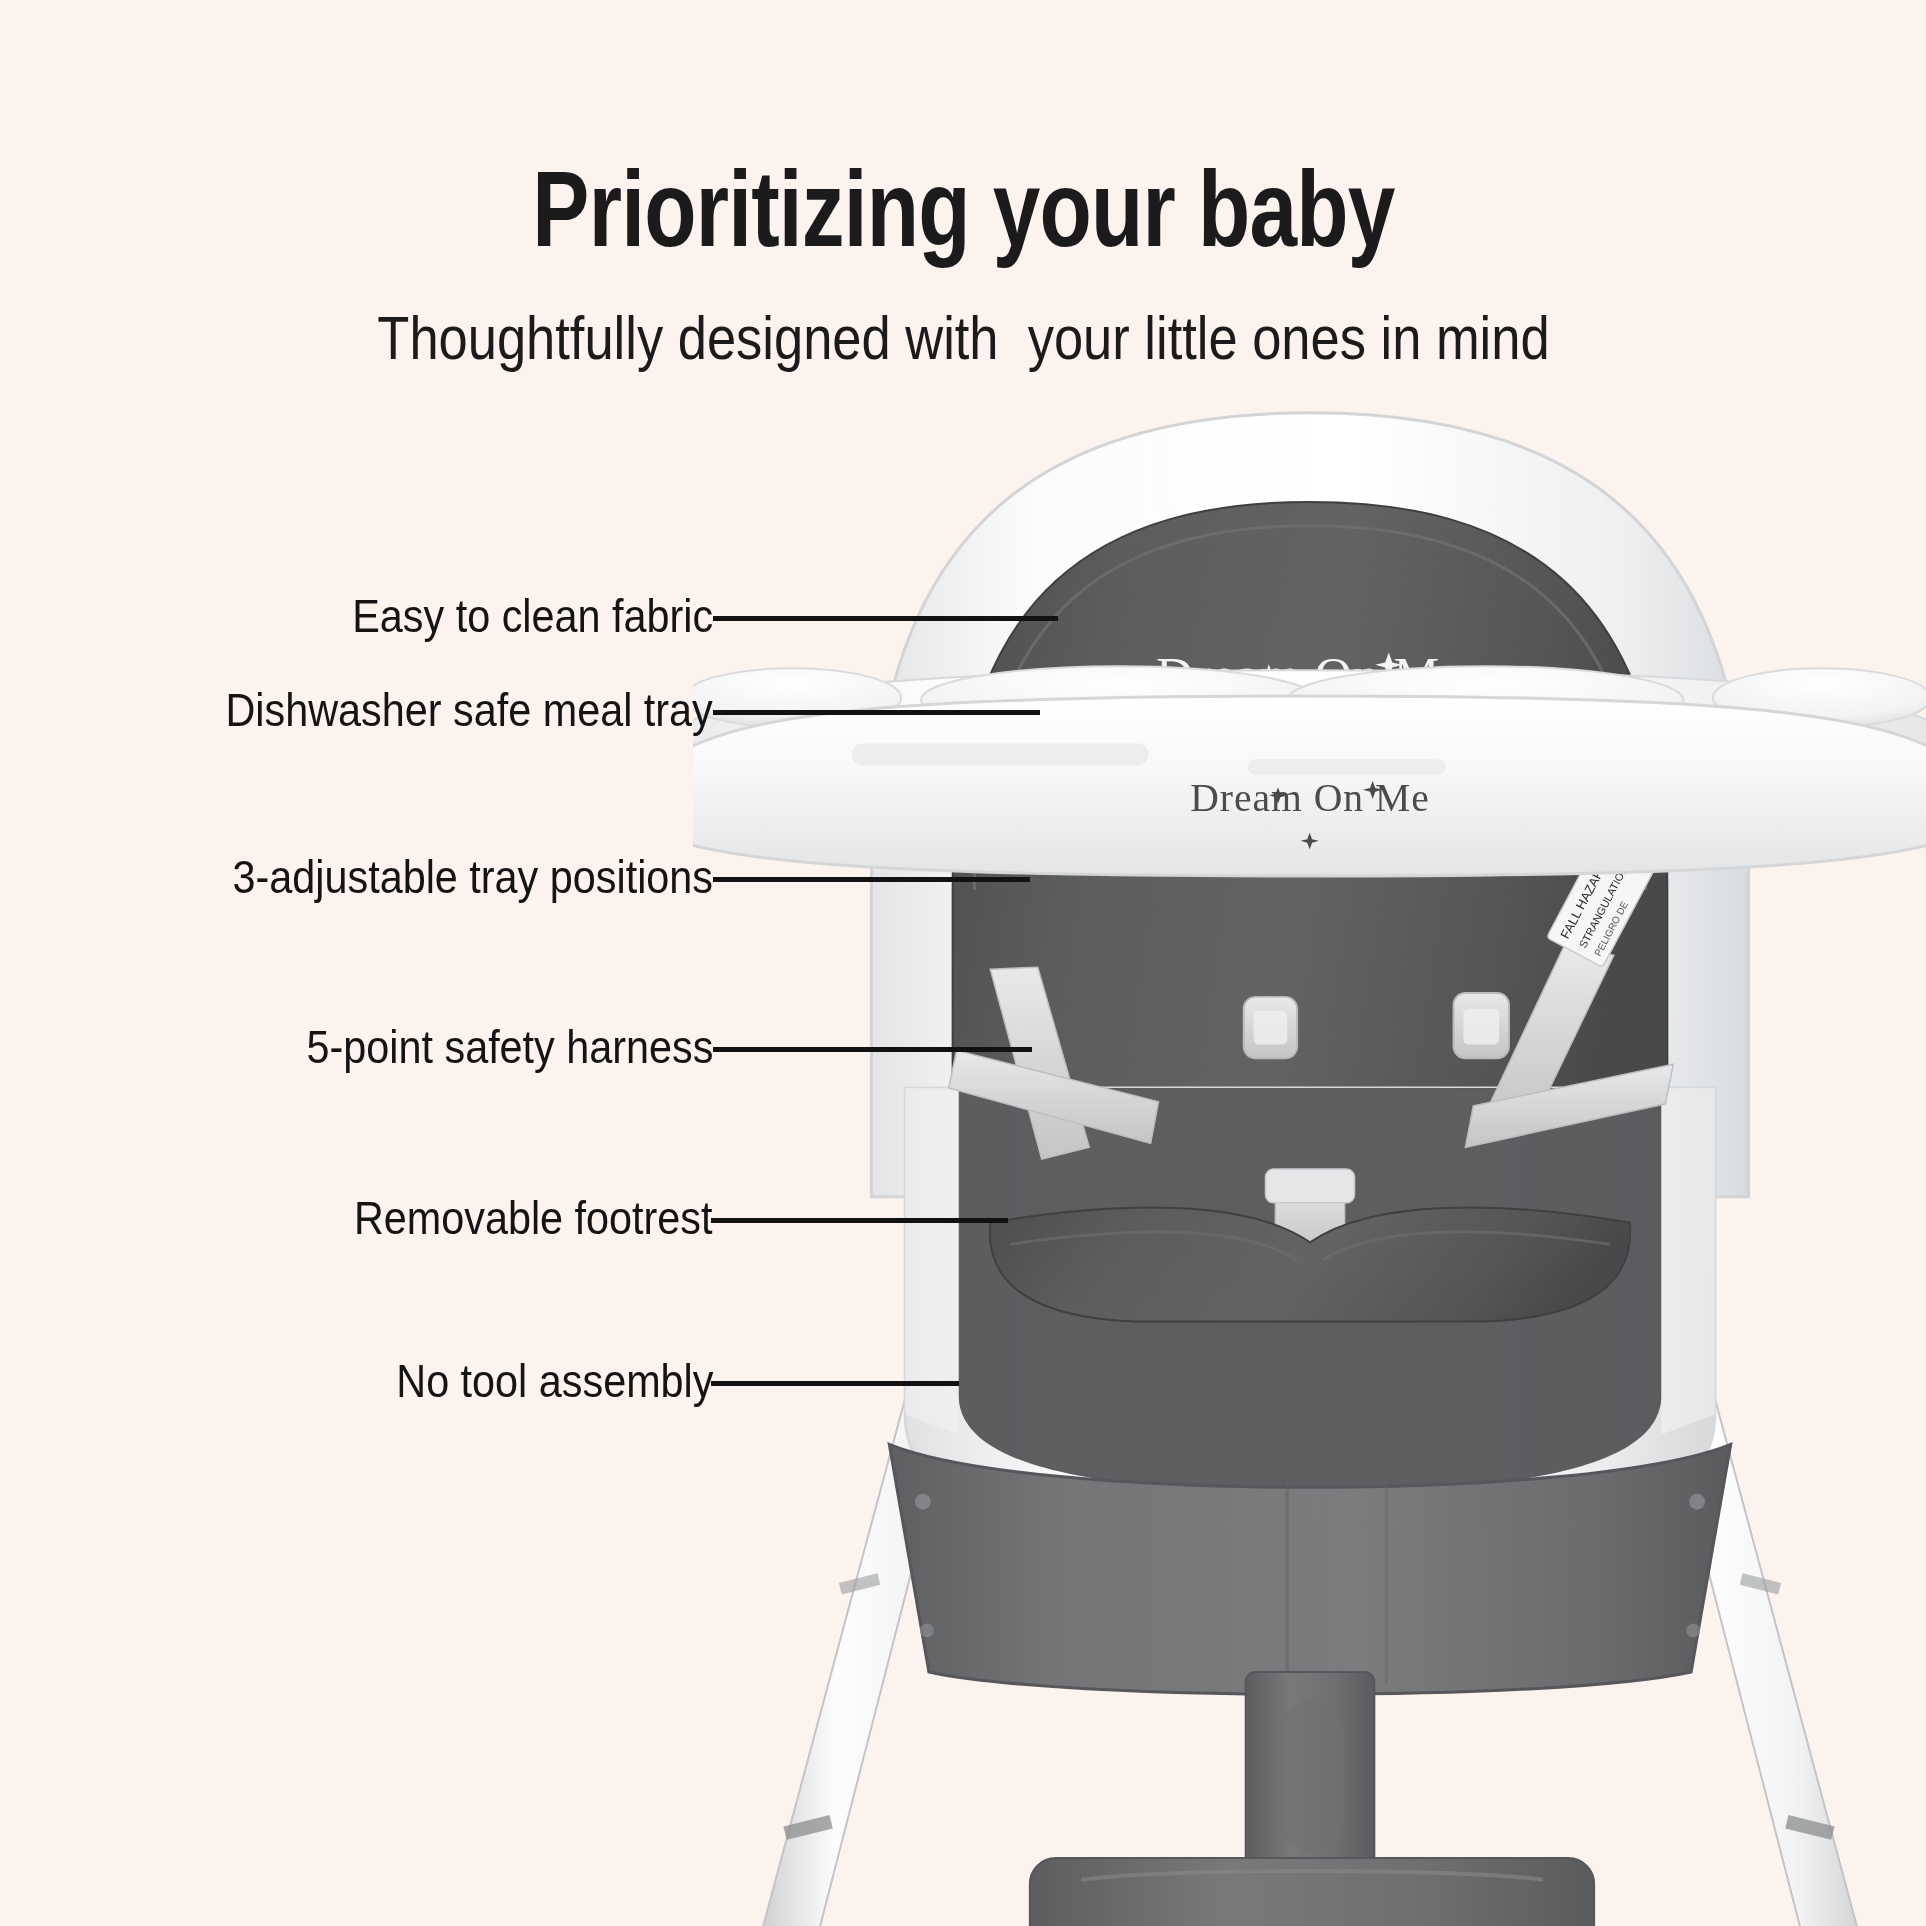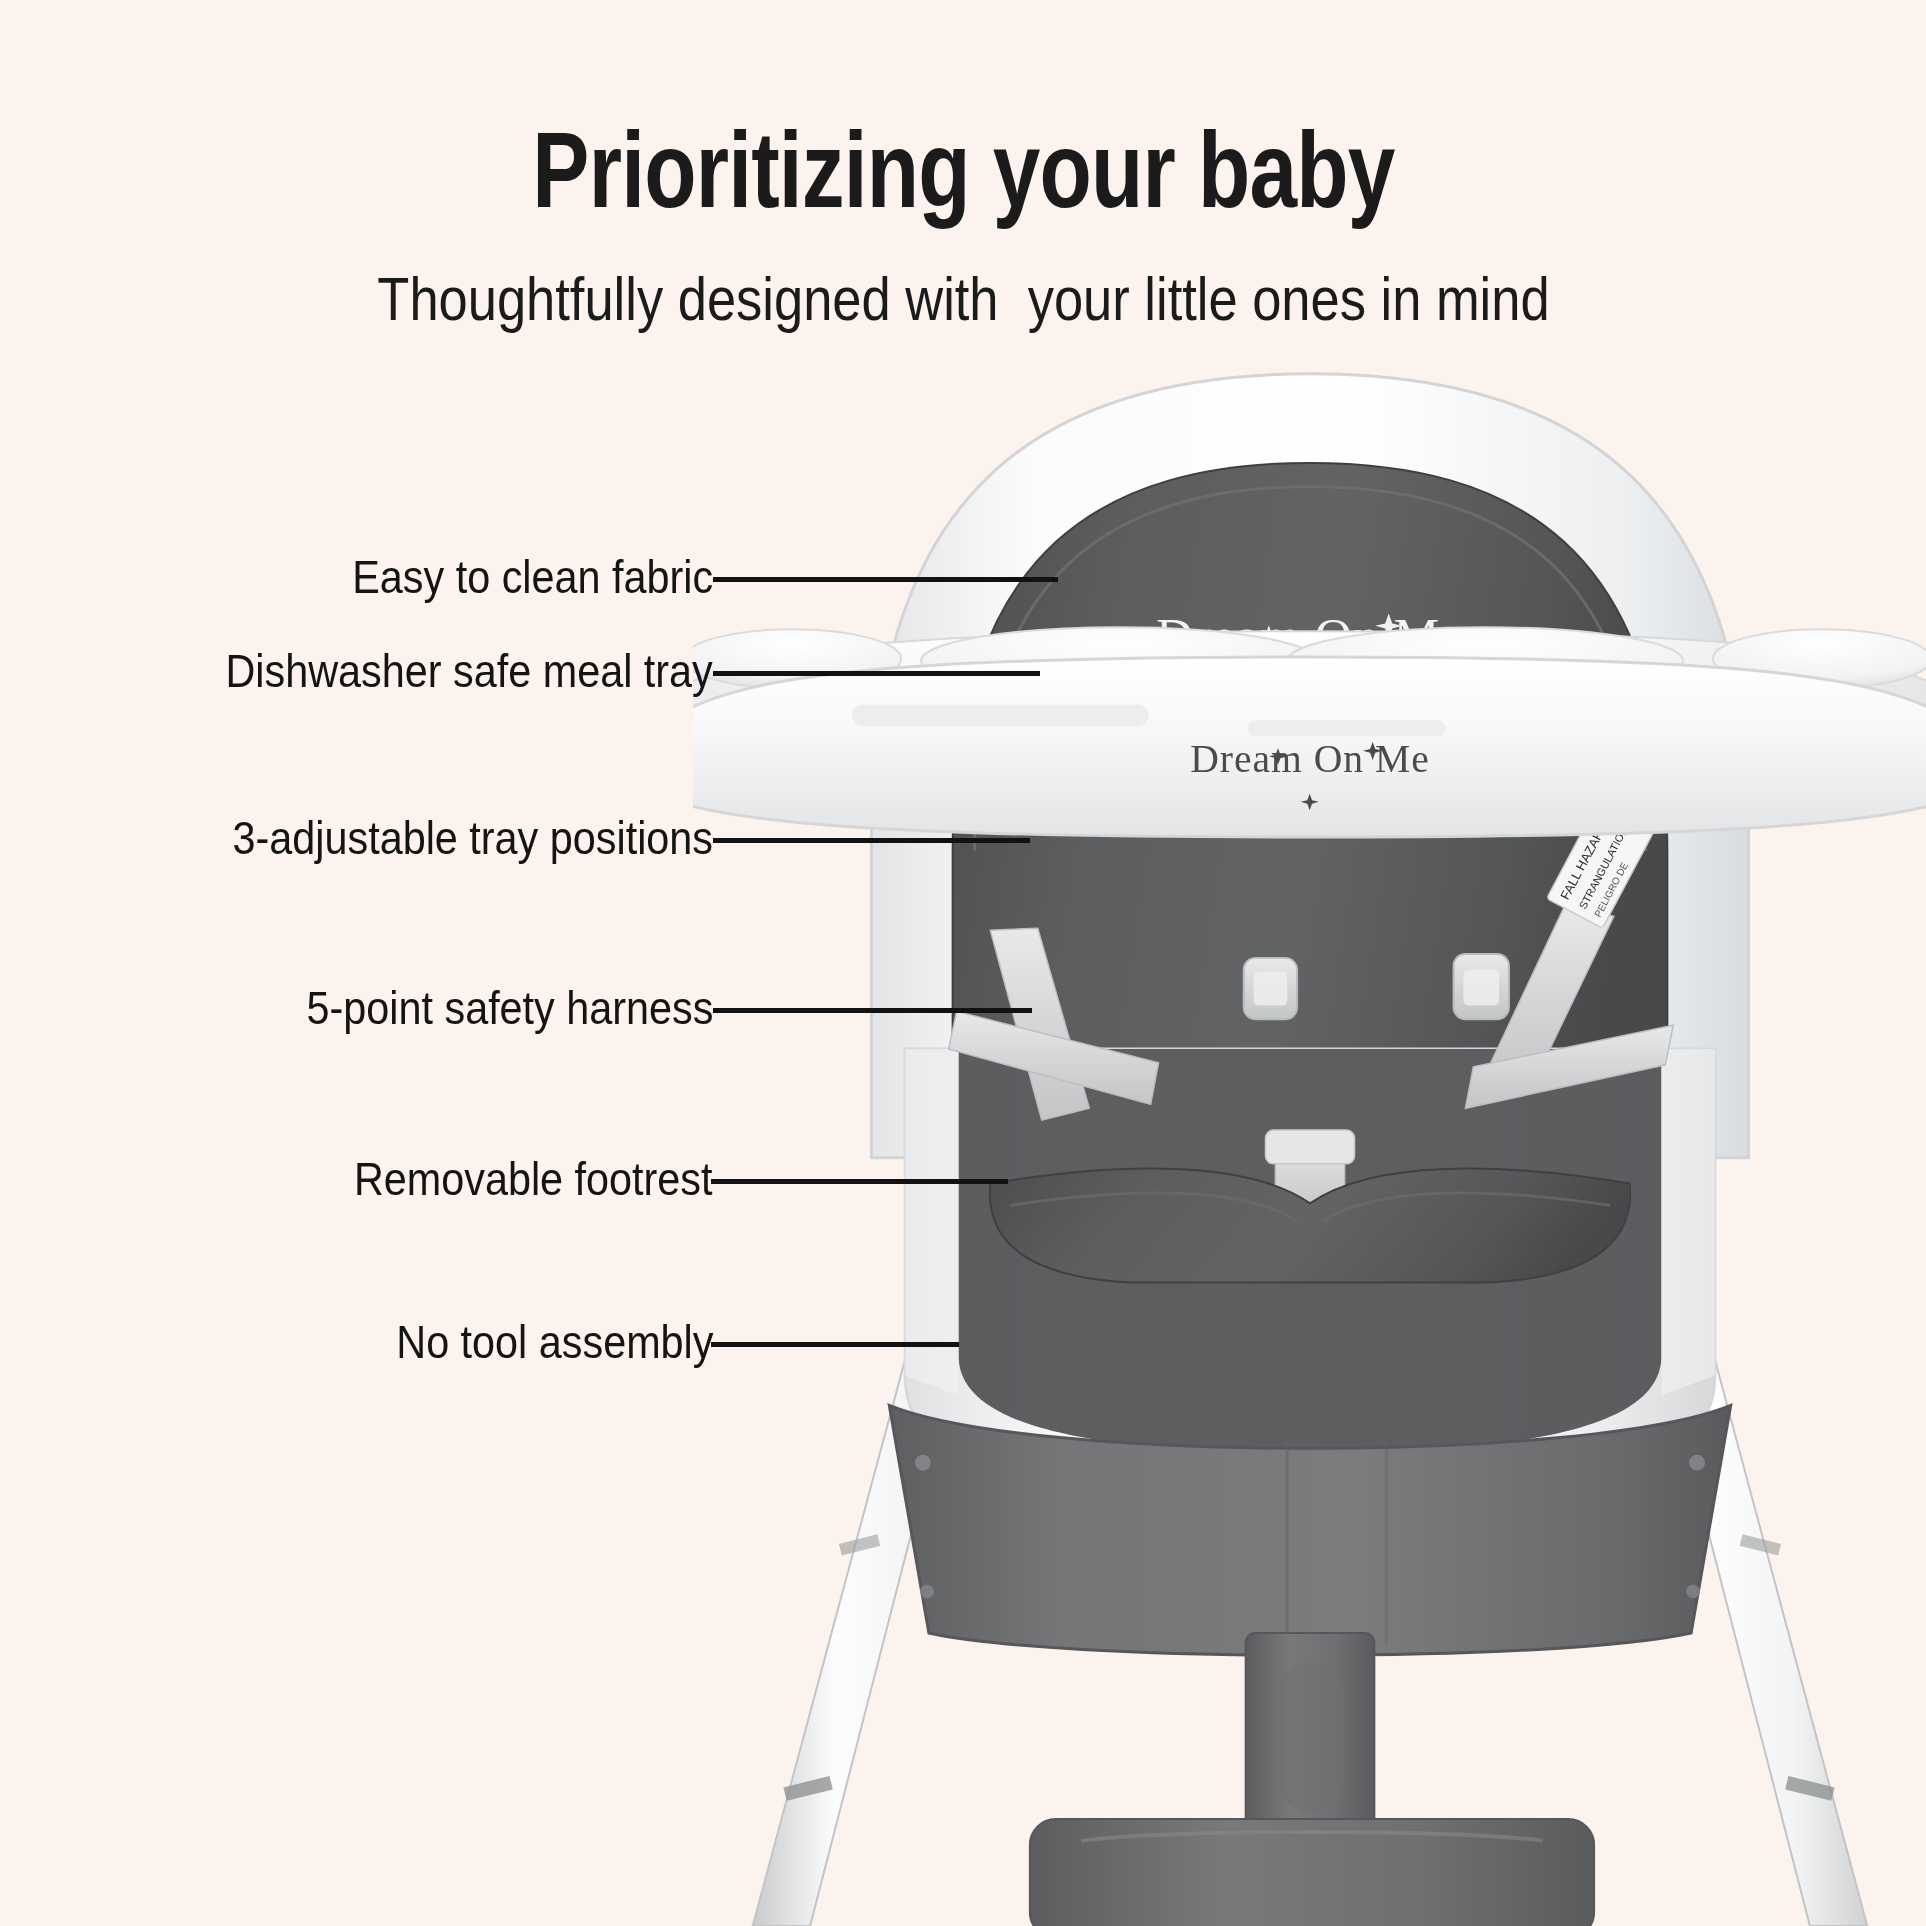--- a/index.html
+++ b/index.html
@@ -3,21 +3,21 @@
 <meta charset="utf-8">
 <style>
   html,body{margin:0;padding:0;}
   body{
     width:1927px;height:1927px;
     background:#FDF3EE;
     font-family:"Liberation Sans", sans-serif;
     overflow:hidden;
     position:relative;
   }
-  #stage{position:absolute;inset:0;}
+  #stage{position:absolute;inset:0;margin-top:39px;}
 
   
   .headline{
     position:absolute;left:0;right:0;top:117px;
     text-align:center;
     font-family:"Liberation Sans Narrow","Liberation Sans",sans-serif;
     font-weight:bold;
     font-size:107px;
     line-height:1.0;
     letter-spacing:-1px;

